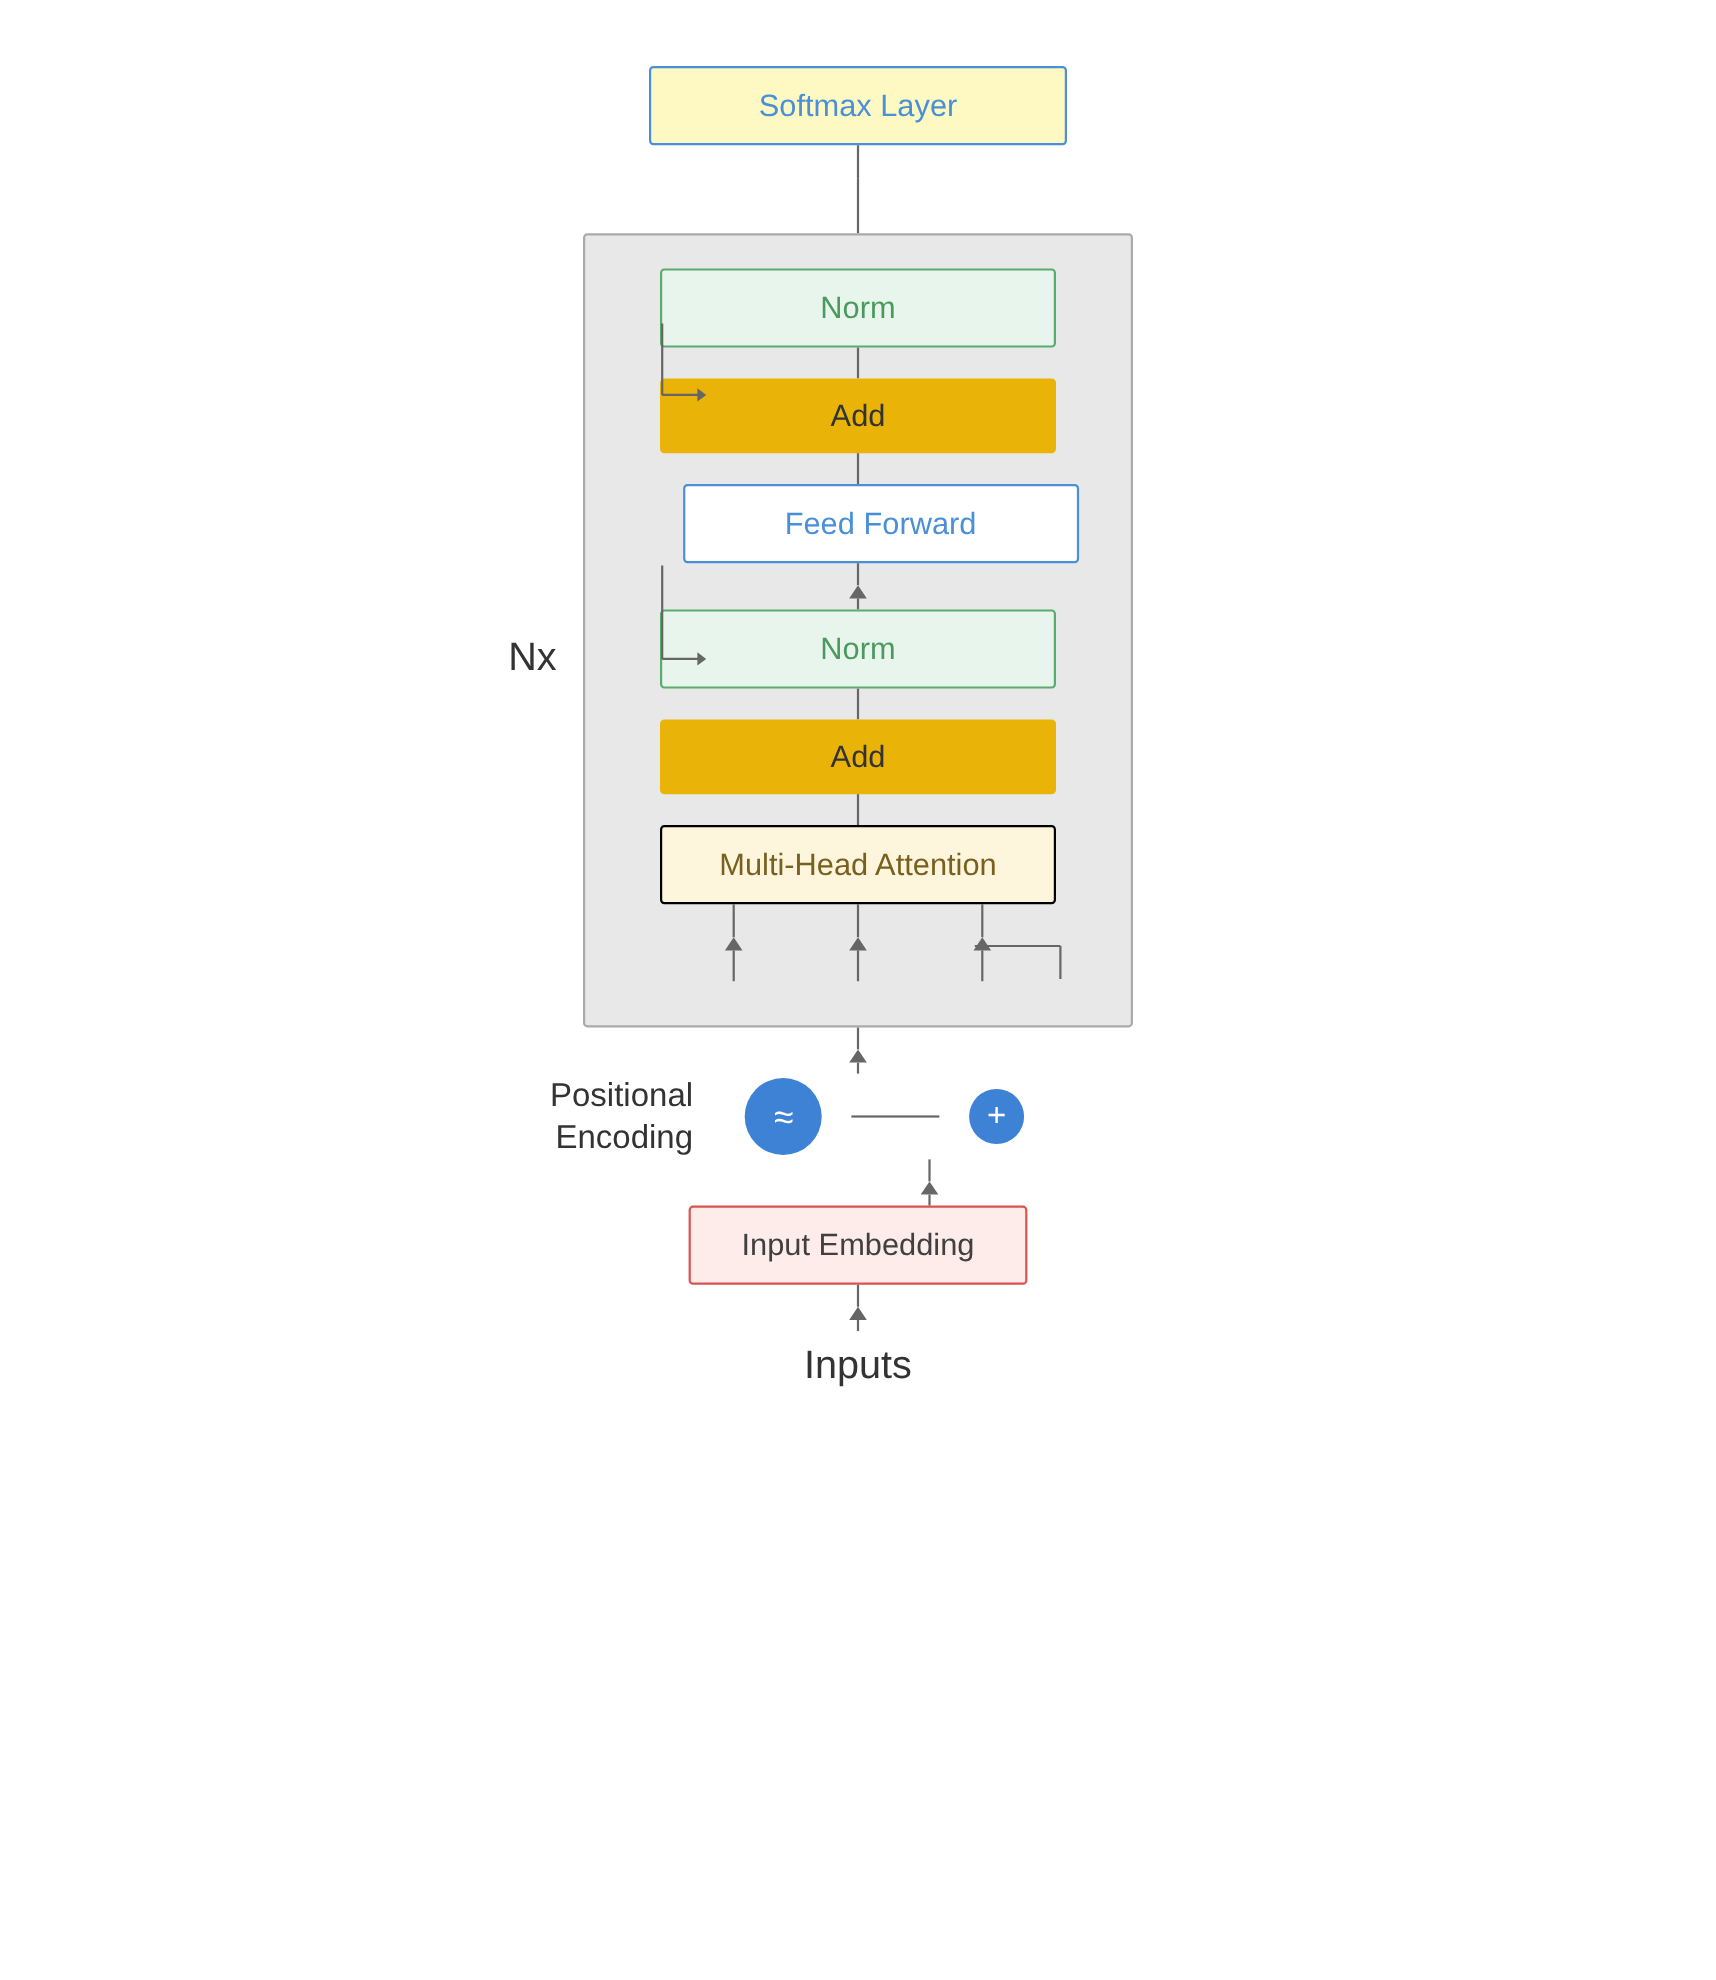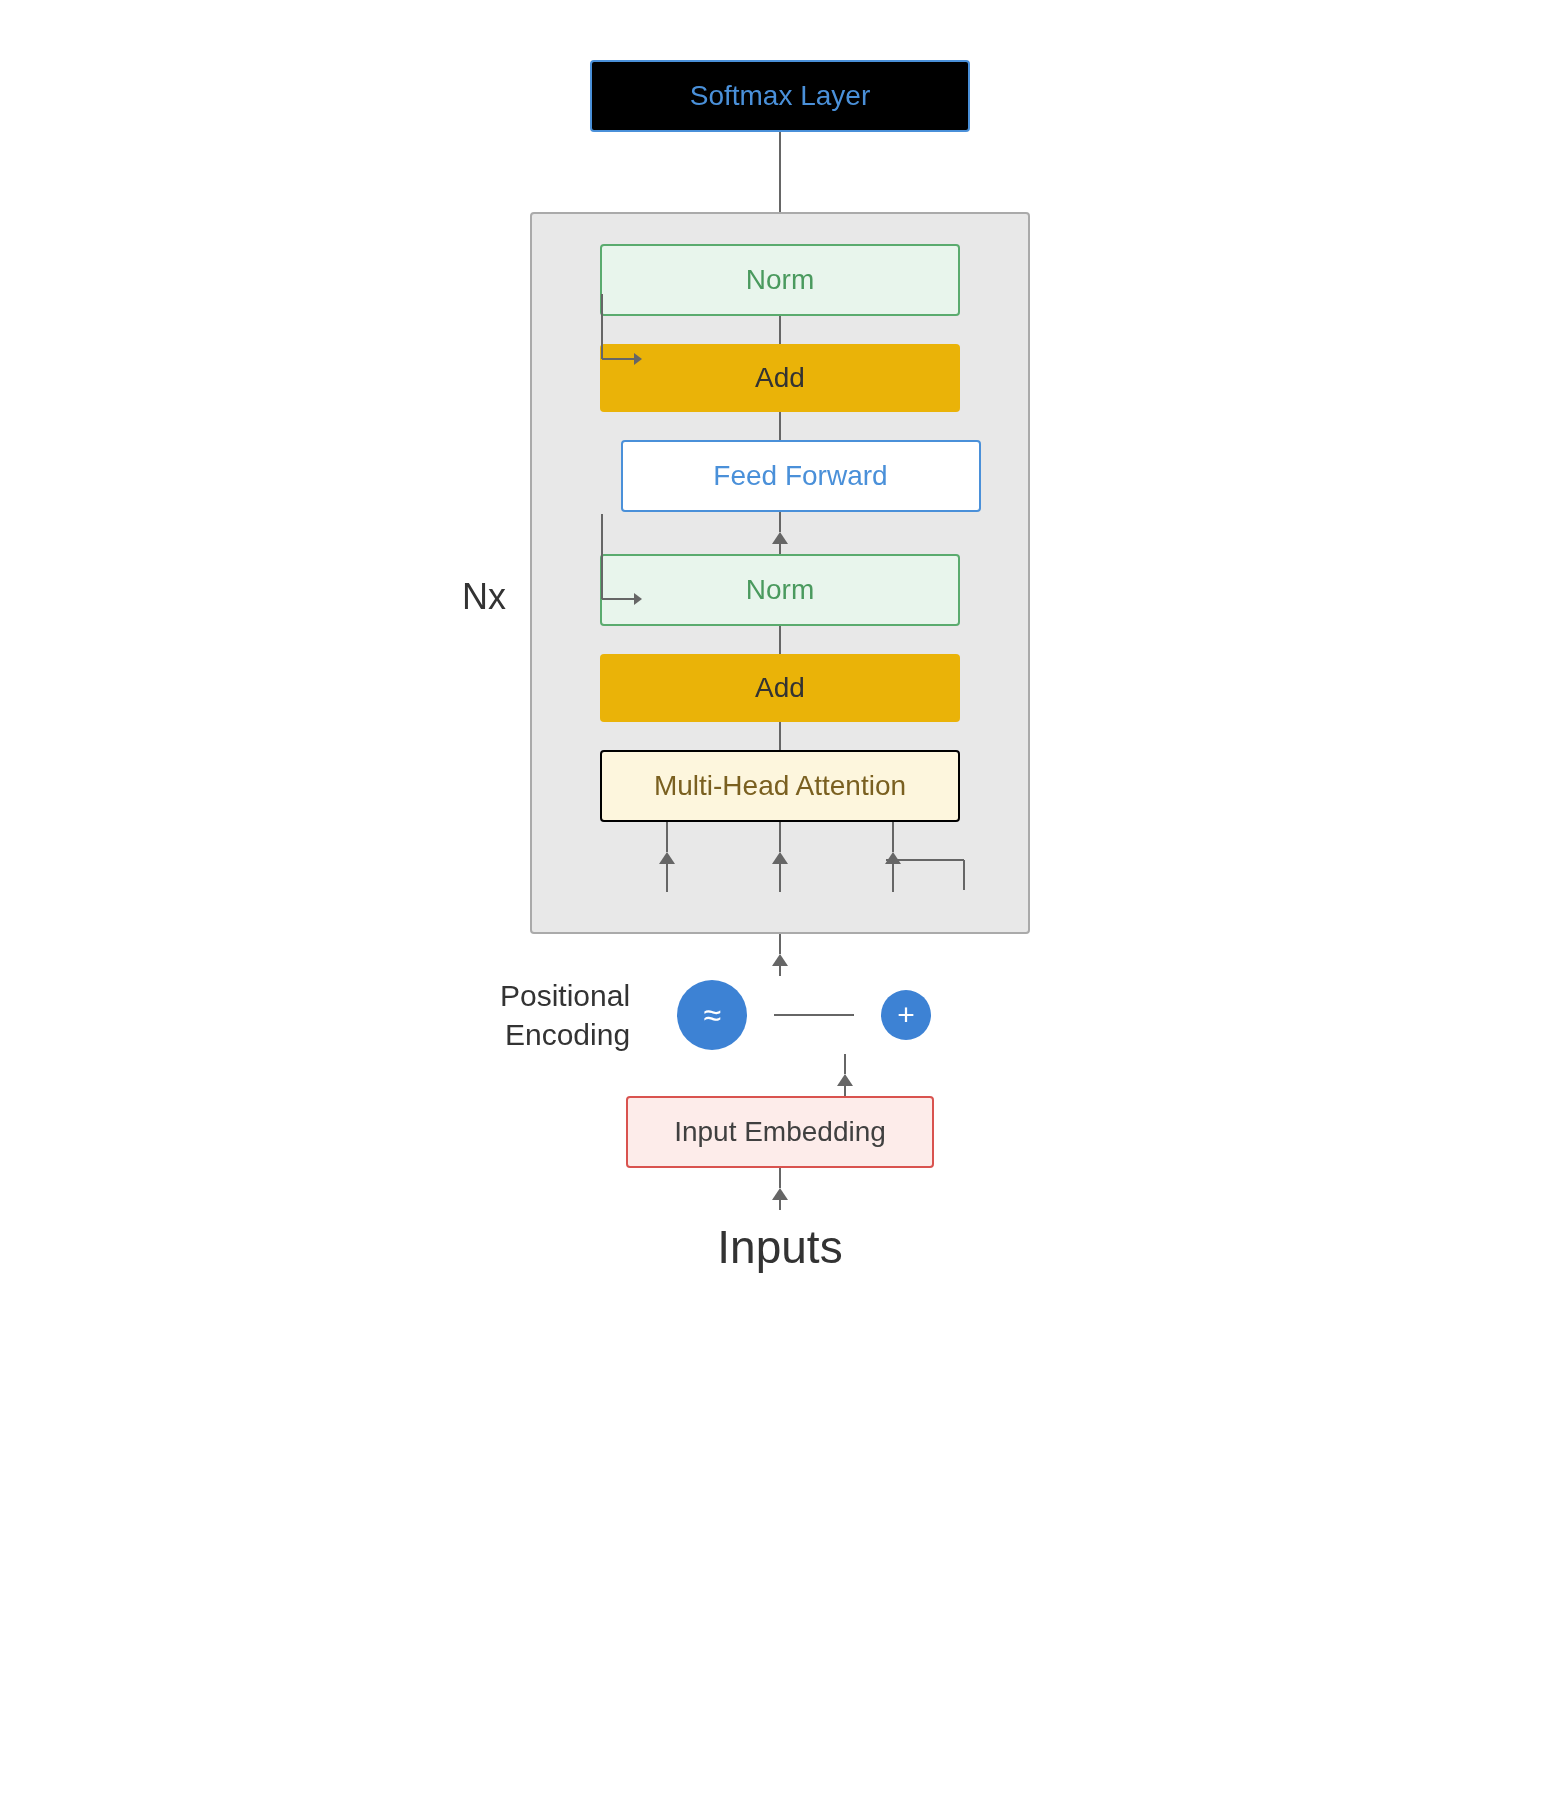--- a/index.html
+++ b/index.html
@@ -30,21 +30,21 @@
       border-radius: 4px;
       font-size: 28px;
       font-weight: 400;
       padding: 18px 24px;
       text-align: center;
     }
 
     .box-blue {
       border: 2px solid #4a90d9;
       color: #4a90d9;
-      background: #000000;
+      background: #fef9c3;
       width: 380px;
     }
 
     .box-green {
       border: 2px solid #5aab6e;
       color: #4a9a5e;
       background: #e8f5ec;
       width: 360px;
     }
 
@@ -149,21 +149,21 @@
       background: #3d82d4;
       display: flex;
       align-items: center;
       justify-content: center;
       color: white;
       font-size: 30px;
       font-weight: 300;
     }
 
     .inputs-label {
-      font-size: 46px;
+      font-size: 36px;
       font-weight: 500;
       color: #333333;
       margin-top: 10px;
     }
 
     
     .nx-inner {
       position: relative;
       width: 100%;
       display: flex;

